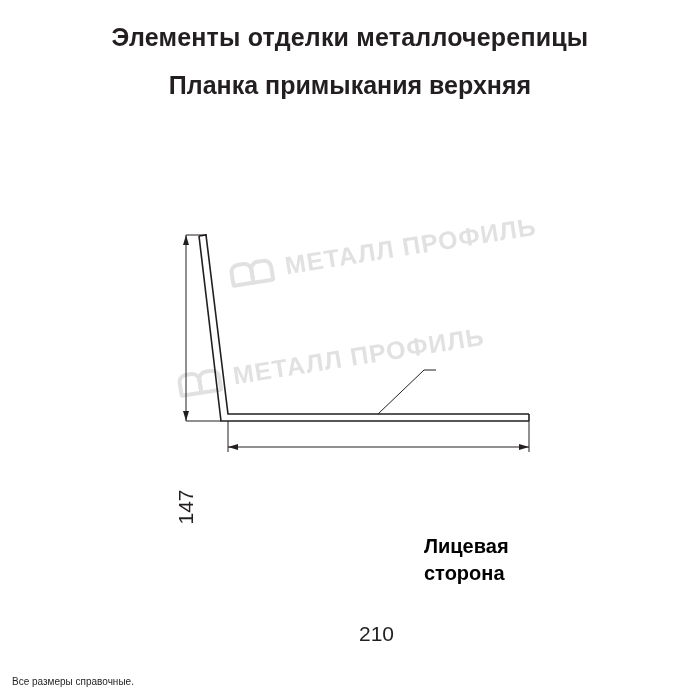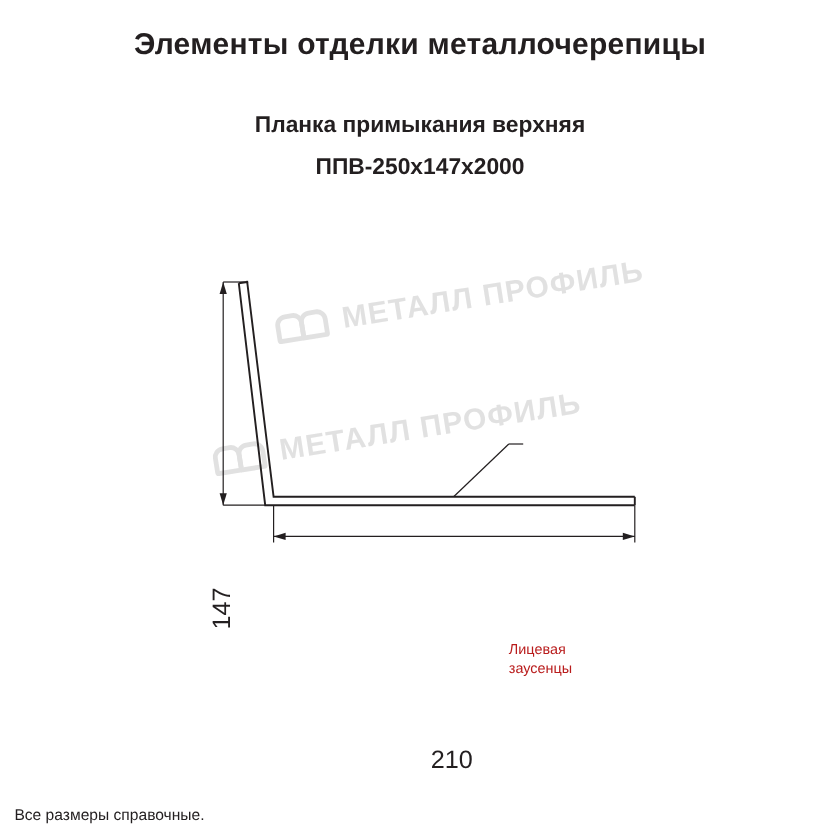--- a/index.html
+++ b/index.html
@@ -26,24 +26,24 @@
     top: 22px;
     left: 0;
     width: 700px;
     text-align: center;
   }
   .main-title {
     font-size: 25px;
     font-weight: bold;
     letter-spacing: 0.2px;
     line-height: 1.2;
-    margin: 0 0 40px 0;
+    margin: 0 0 17px 0;
   }
   .sub-title {
-    font-size: 19px;
+    font-size: 25px;
     font-weight: bold;
     line-height: 1.35;
     margin: 0;
   }
   .sub-title .code {
     display: block;
     margin-top: 9px;
   }
 
   
@@ -107,46 +107,46 @@
     transform-origin: center center;
   }
   .dim-250 {
     top: 432px;
     left: 355px;
   }
   .face-label {
     position: absolute;
     top: 343px;
     left: 424px;
-    font-size: 12px;
+    font-size: 20px;
     line-height: 1.35;
-    color: #b91c1c;
+    color: #000000;
     text-align: left;
+    font-weight: bold;
   }
 
   .footer {
     position: absolute;
     left: 12px;
     bottom: 10px;
-    font-size: 13px;
+    font-size: 10px;
     line-height: 1.6;
     color: #231f20;
   }
   .footer div { white-space: nowrap; }
 </style>
 </head>
 <body>
 
 <div class="page">
 
   <div class="title-block">
     <h1 class="main-title">Элементы отделки металлочерепицы</h1>
     <h2 class="sub-title">
       <span>Планка примыкания верхняя</span>
-      <span class="code">ППВ-250x147x2000</span>
     </h2>
   </div>
 
   <div class="wm wm-1">
     <span class="mark"></span><span>МЕТАЛЛ ПРОФИЛЬ</span>
   </div>
   <div class="wm wm-2">
     <span class="mark"></span><span>МЕТАЛЛ ПРОФИЛЬ</span>
   </div>
 
@@ -185,21 +185,21 @@
         <line x1="378" y1="224" x2="424" y2="180"></line>
         <line x1="424" y1="180" x2="436" y2="180"></line>
       </g>
     </svg>
 
     <div class="dim-label dim-147">147</div>
     <div class="dim-label dim-250">210</div>
 
     <div class="face-label">
       <div>Лицевая</div>
-      <div>заусенцы</div>
+      <div>сторона</div>
     </div>
   </div>
 
   <div class="footer">
     <div>Все размеры справочные.</div>
   </div>
 
 </div>
 
 </body></html>

